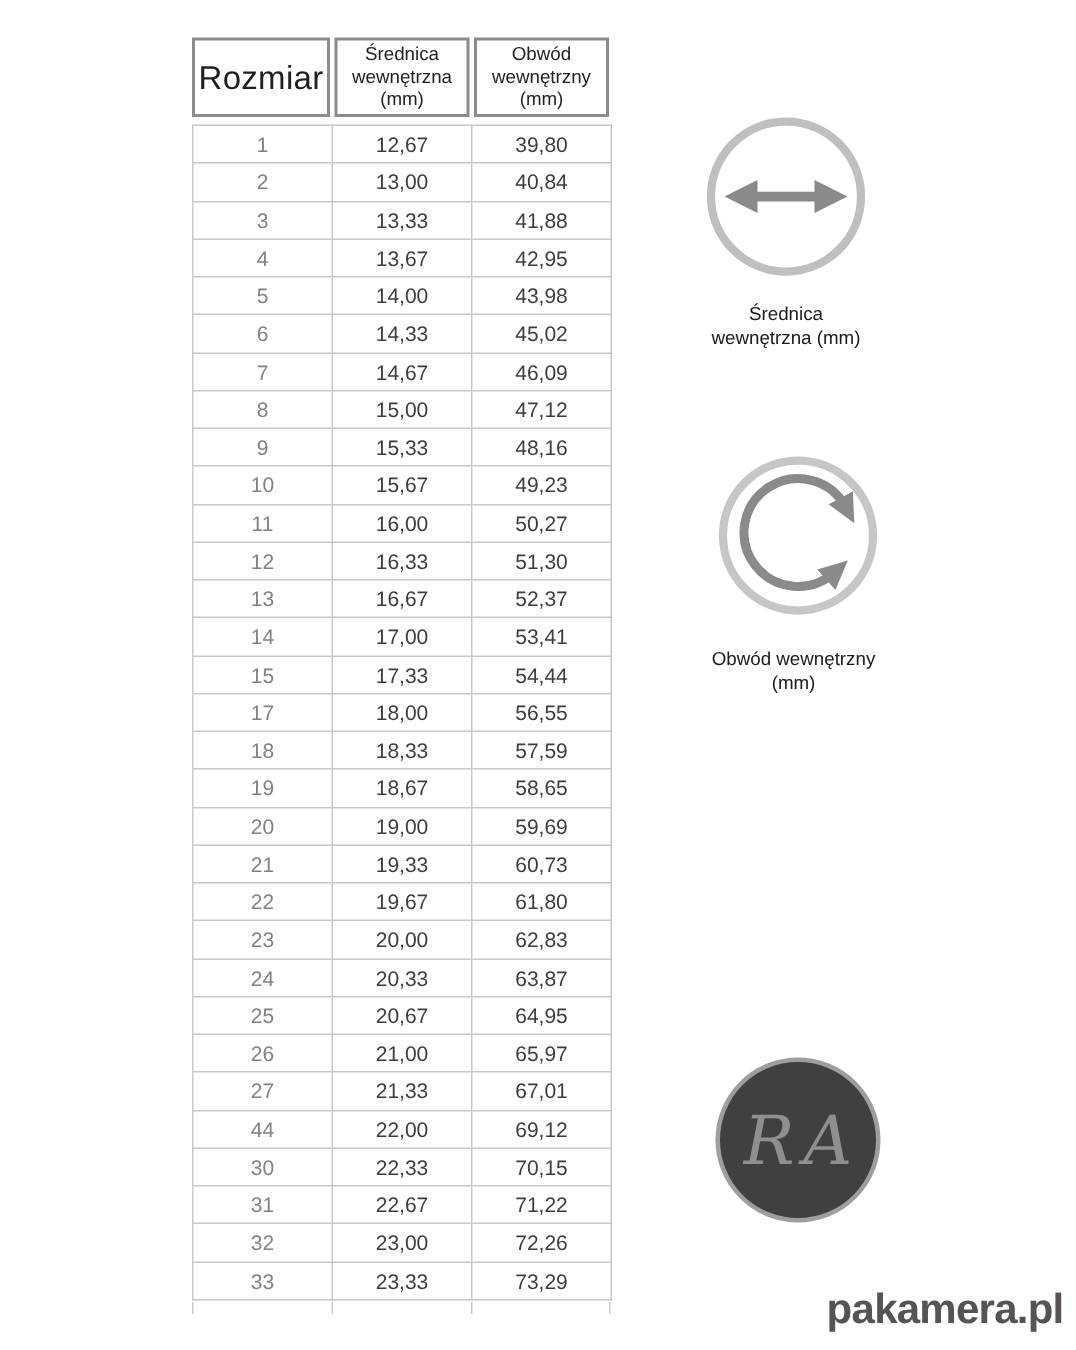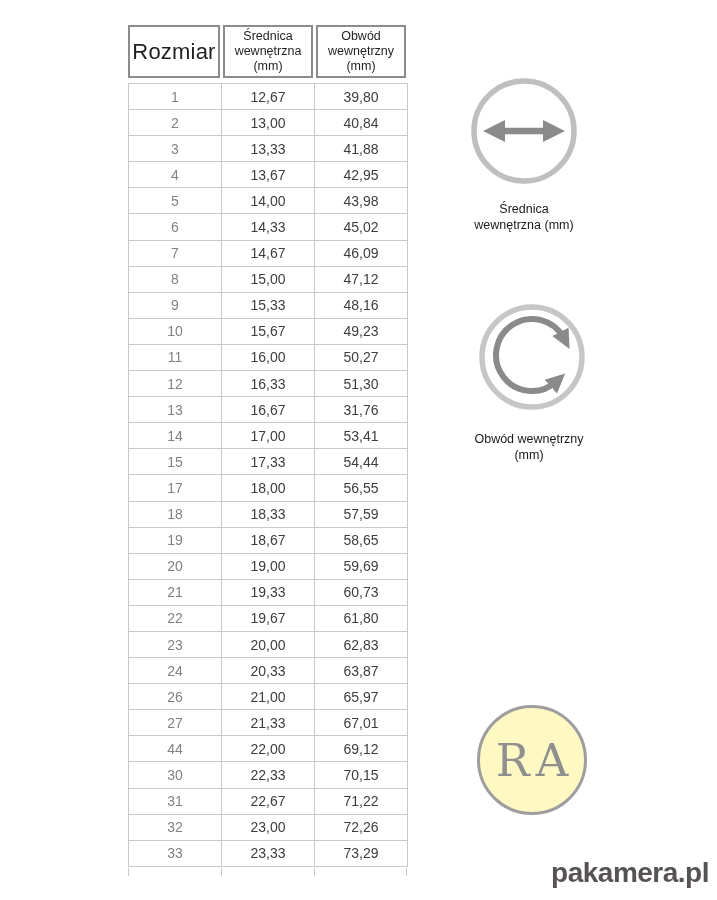--- a/index.html
+++ b/index.html
@@ -49,21 +49,21 @@
     position:absolute;width:110px;text-align:center;font-size:12.5px;line-height:1.25;
     color:#1a1a1a;white-space:pre-line;
   }
   .lbl-diameter{left:469px;top:202px;}
   .lbl-circumference{left:474px;top:432px;}
 
   
   .ra-circle{
     position:absolute;left:477px;top:705px;width:110px;height:110px;box-sizing:border-box;
     border:3px solid var(--logo-gray);border-radius:50%;
-    display:flex;align-items:center;justify-content:center;background:#fef9c3;
+    display:flex;align-items:center;justify-content:center;background:#404040;font-style:italic;
   }
   .ra-text{
     font-family:"DejaVu Serif",serif;font-size:45px;color:#8f8f8f;
     letter-spacing:6px;padding-left:6px;line-height:1;
   }
 
   
   .watermark{
     position:absolute;right:8px;top:857px;font-size:28px;font-weight:700;
     color:var(--watermark-gray);letter-spacing:-0.5px;
@@ -143,21 +143,21 @@
           <td class="c-val">50,27</td>
         </tr>
         <tr>
           <td class="c-size">12</td>
           <td class="c-val">16,33</td>
           <td class="c-val">51,30</td>
         </tr>
         <tr>
           <td class="c-size">13</td>
           <td class="c-val">16,67</td>
-          <td class="c-val">31,76</td>
+          <td class="c-val">52,37</td>
         </tr>
         <tr>
           <td class="c-size">14</td>
           <td class="c-val">17,00</td>
           <td class="c-val">53,41</td>
         </tr>
         <tr>
           <td class="c-size">15</td>
           <td class="c-val">17,33</td>
           <td class="c-val">54,44</td>
@@ -194,20 +194,25 @@
         </tr>
         <tr>
           <td class="c-size">23</td>
           <td class="c-val">20,00</td>
           <td class="c-val">62,83</td>
         </tr>
         <tr>
           <td class="c-size">24</td>
           <td class="c-val">20,33</td>
           <td class="c-val">63,87</td>
+        </tr>
+        <tr>
+          <td class="c-size">25</td>
+          <td class="c-val">20,67</td>
+          <td class="c-val">64,95</td>
         </tr>
         <tr>
           <td class="c-size">26</td>
           <td class="c-val">21,00</td>
           <td class="c-val">65,97</td>
         </tr>
         <tr>
           <td class="c-size">27</td>
           <td class="c-val">21,33</td>
           <td class="c-val">67,01</td>

